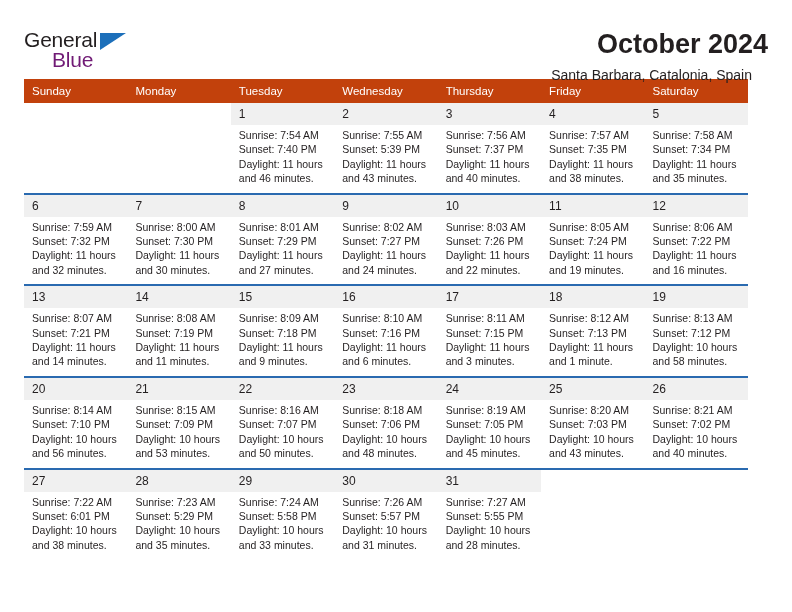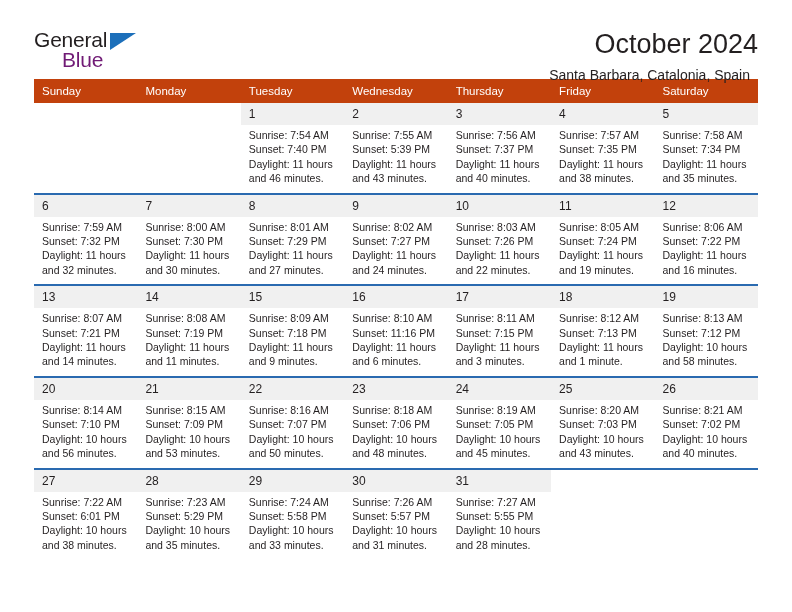--- a/index.html
+++ b/index.html
@@ -12,21 +12,21 @@
     background: #ffffff;
     font-family: "Liberation Sans", sans-serif;
     color: #000000;
     overflow: hidden;
   }
   .page {
     position: relative;
     width: 792px;
     height: 612px;
     box-sizing: border-box;
-    padding: 0 34px;
+    padding: 0 24px;
   }
 
   
   .header {
     display: flex;
     align-items: flex-start;
     justify-content: space-between;
     padding-top: 28px;
     height: 74px;
     box-sizing: border-box;
@@ -65,27 +65,27 @@
     border-bottom: 17px solid transparent;
   }
   .titles {
     text-align: right;
     flex: none;
   }
   .cal-title {
     font-size: 27px;
     line-height: 32px;
     color: #231f20;
-    font-weight: normal;
+    font-weight: bold;
     margin: 0;
   }
   .cal-sub {
     font-size: 14px;
     line-height: 20px;
-    margin: 5px 8px 0 0;
+    margin: 5px 16px 0 0;
     color: #231f20;
   }
 
   
   .calendar {
     width: 724px;
     margin-top: 5px;
   }
   .dow-row {
     display: flex;
@@ -295,21 +295,21 @@
           <div>and 11 minutes.</div>
         </div>
         <div class="datacell">
           <div>Sunrise: 8:09 AM</div>
           <div>Sunset: 7:18 PM</div>
           <div>Daylight: 11 hours</div>
           <div>and 9 minutes.</div>
         </div>
         <div class="datacell">
           <div>Sunrise: 8:10 AM</div>
-          <div>Sunset: 11:16 PM</div>
+          <div>Sunset: 7:16 PM</div>
           <div>Daylight: 11 hours</div>
           <div>and 6 minutes.</div>
         </div>
         <div class="datacell">
           <div>Sunrise: 8:11 AM</div>
           <div>Sunset: 7:15 PM</div>
           <div>Daylight: 11 hours</div>
           <div>and 3 minutes.</div>
         </div>
         <div class="datacell">

